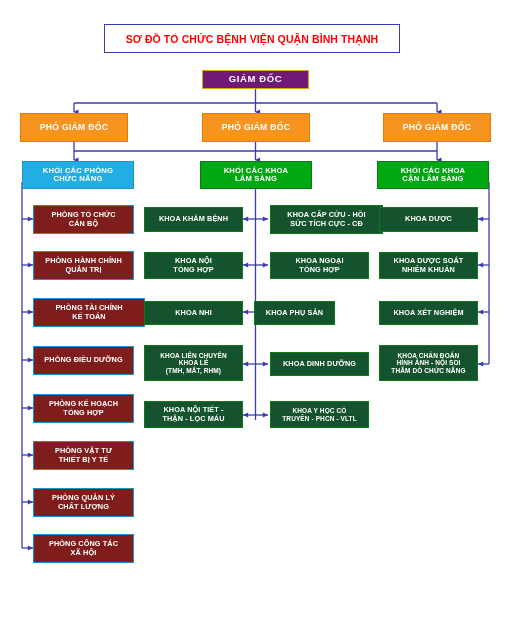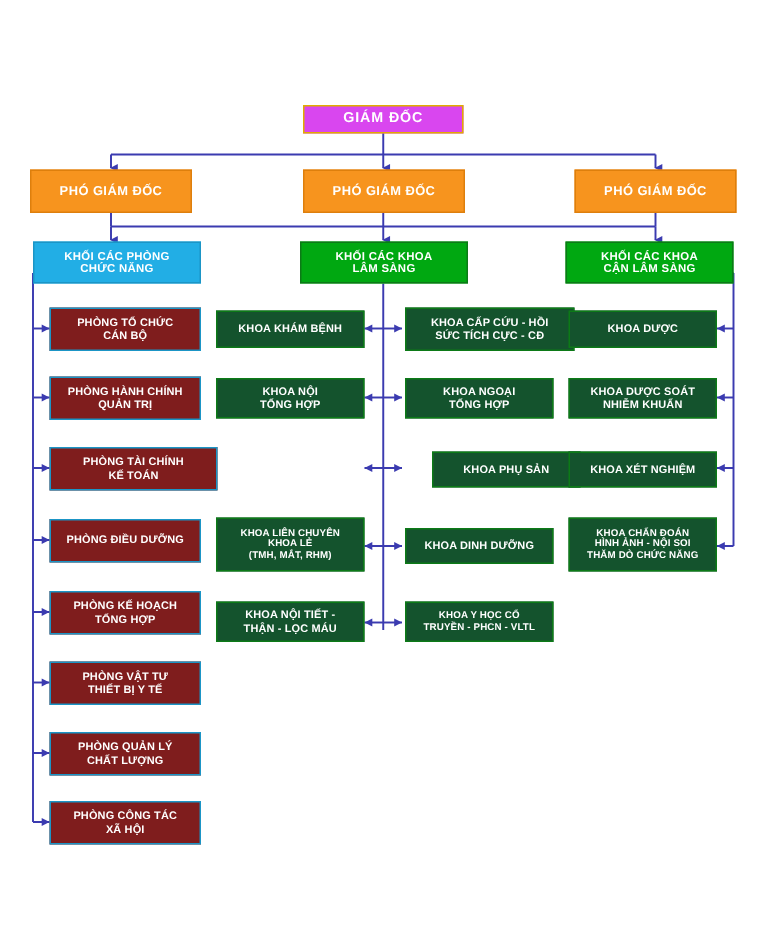--- a/index.html
+++ b/index.html
@@ -61,21 +61,21 @@
     font-weight: bold;
     letter-spacing: 0.1px;
     display: flex;
     align-items: center;
     justify-content: center;
     text-align: center;
     z-index: 3;
   }
 
   .n-director {
-    background: #d946ef;
+    background: #701a75;
     border: 1px solid #e0ac00;
     font-size: 9.5px;
     letter-spacing: 0.6px;
   }
 
   .n-deputy {
     background: #f7941e;
     border: 1px solid #de7f0c;
     font-size: 8.6px;
     letter-spacing: 0.3px;
@@ -172,20 +172,21 @@
 
       <path d="M 489 182 L 489 364"></path>
       <path d="M 489 182 L 484 182"></path>
       <path d="M 489 219 L 478 219" marker-end="url(#arrow-left)"></path>
       <path d="M 489 265 L 478 265" marker-end="url(#arrow-left)"></path>
       <path d="M 489 312 L 478 312" marker-end="url(#arrow-left)"></path>
       <path d="M 489 364 L 478 364" marker-end="url(#arrow-left)"></path>
     </g>
   </svg>
 
+  <div class="title-banner">SƠ ĐỒ TỔ CHỨC BỆNH VIỆN QUẬN BÌNH THẠNH</div>
 
   <div class="node n-director" style="left:202px; top:70px; width:107px; height:19px;">GIÁM ĐỐC</div>
 
   <div class="node n-deputy" style="left:20px; top:113px; width:108px; height:29px;">PHÓ GIÁM ĐỐC</div>
   <div class="node n-deputy" style="left:202px; top:113px; width:108px; height:29px;">PHÓ GIÁM ĐỐC</div>
   <div class="node n-deputy" style="left:383px; top:113px; width:108px; height:29px;">PHÓ GIÁM ĐỐC</div>
 
   <div class="node n-head-blue" style="left:22px; top:161px; width:112px; height:28px;">KHỐI CÁC PHÒNG
 CHỨC NĂNG</div>
   <div class="node n-head-green" style="left:200px; top:161px; width:112px; height:28px;">KHỐI CÁC KHOA
@@ -205,31 +206,32 @@
   <div class="node n-blue" style="left:33px; top:441px; width:101px; height:29px;">PHÒNG VẬT TƯ
 THIẾT BỊ Y TẾ</div>
   <div class="node n-blue" style="left:33px; top:488px; width:101px; height:29px;">PHÒNG QUẢN LÝ
 CHẤT LƯỢNG</div>
   <div class="node n-blue" style="left:33px; top:534px; width:101px; height:29px;text-align:center;">PHÒNG CÔNG TÁC
 XÃ HỘI</div>
 
   <div class="node n-green" style="left:144px; top:207px; width:99px; height:25px;">KHOA KHÁM BỆNH</div>
   <div class="node n-green" style="left:144px; top:252px; width:99px; height:27px;">KHOA NỘI
 TỔNG HỢP</div>
+  <div class="node n-green" style="left:144px; top:301px; width:99px; height:24px;">KHOA NHI</div>
   <div class="node n-green small" style="left:144px; top:345px; width:99px; height:36px;">KHOA LIÊN CHUYÊN
 KHOA LẺ
 (TMH, MẮT, RHM)</div>
   <div class="node n-green" style="left:144px; top:401px; width:99px; height:27px;">KHOA NỘI TIẾT -
 THẬN - LỌC MÁU</div>
 
   <div class="node n-green" style="left:270px; top:205px; width:113px; height:29px;">KHOA CẤP CỨU - HỒI
 SỨC TÍCH CỰC - CĐ</div>
   <div class="node n-green" style="left:270px; top:252px; width:99px; height:27px;">KHOA NGOẠI
 TỔNG HỢP</div>
-  <div class="node n-green" style="left:288px; top:301px; width:99px; height:24px;">KHOA PHỤ SẢN</div>
+  <div class="node n-green" style="left:254px; top:301px; width:81px; height:24px;">KHOA PHỤ SẢN</div>
   <div class="node n-green" style="left:270px; top:352px; width:99px; height:24px;">KHOA DINH DƯỠNG</div>
   <div class="node n-green small" style="left:270px; top:401px; width:99px; height:27px;">KHOA Y HỌC CỔ
 TRUYỀN - PHCN - VLTL</div>
 
   <div class="node n-green" style="left:379px; top:207px; width:99px; height:25px;">KHOA DƯỢC</div>
   <div class="node n-green" style="left:379px; top:252px; width:99px; height:27px;">KHOA DƯỢC SOÁT
 NHIỄM KHUẨN</div>
   <div class="node n-green" style="left:379px; top:301px; width:99px; height:24px;">KHOA XÉT NGHIỆM</div>
   <div class="node n-green small" style="left:379px; top:345px; width:99px; height:36px;">KHOA CHẨN ĐOÁN
 HÌNH ẢNH - NỘI SOI

